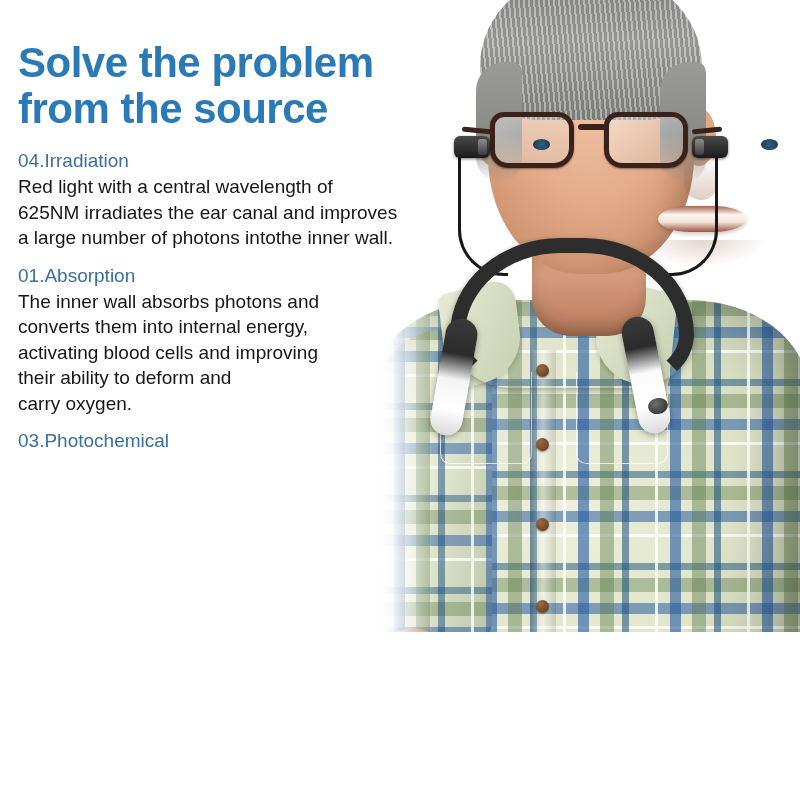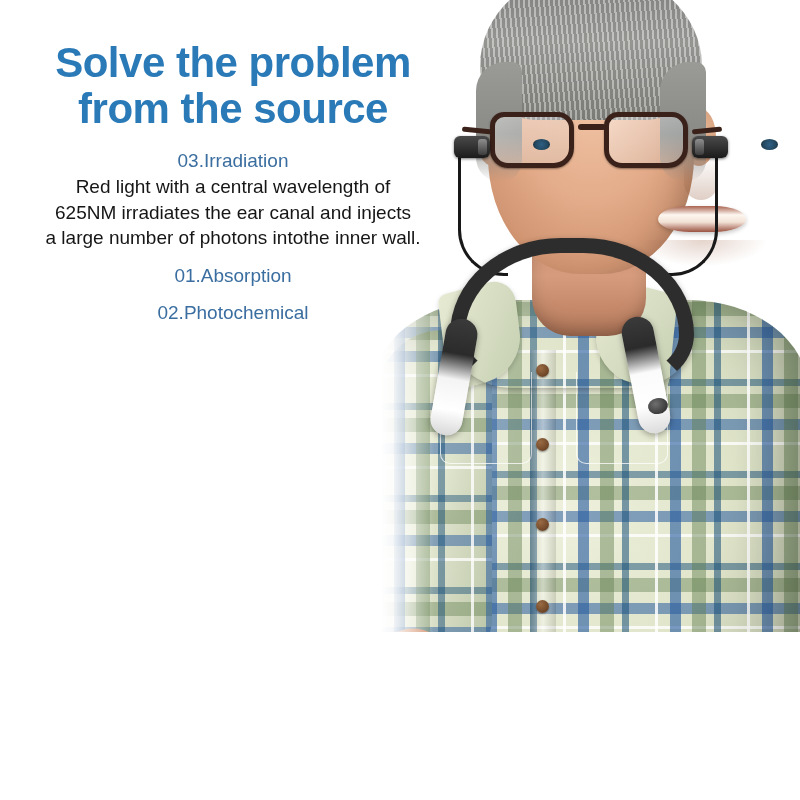--- a/index.html
+++ b/index.html
@@ -4,21 +4,21 @@
 <title>Solve the problem from the source</title>
 <style>
   * { margin:0; padding:0; box-sizing:border-box; }
   html,body { width:800px; height:800px; }
   body {
     background:#ffffff;
     font-family:"Liberation Sans", sans-serif;
     overflow:hidden;
     position:relative;
   }
-  #page { position:relative; width:800px; height:632px; background:#fff; overflow:hidden;text-align:center; }
+  #page { position:relative; width:800px; height:632px; background:#fff; overflow:hidden; }
 
   
   .text-col {
     position:absolute; left:18px; top:40px;
     width:430px; z-index:30;
   }
   .headline {
     color:#2b7ab8;
     font-weight:bold;
     font-size:42px;
@@ -372,30 +372,35 @@
   </div>
 
   <div class="text-col">
 
     <div class="headline">Solve the problem
 from the source</div>
 
     <div class="sections">
 
       <div class="section">
-        <div class="section-title">03.Irradiation</div>
+        <div class="section-title">04.Irradiation</div>
         <div class="section-body">Red light with a central wavelength of
-625NM irradiates the ear canal and injects
+625NM irradiates the ear canal and improves
 a large number of photons intothe inner wall.</div>
       </div>
 
       <div class="section">
         <div class="section-title">01.Absorption</div>
+        <div class="section-body">The inner wall absorbs photons and
+converts them into internal energy,
+activating blood cells and improving
+their ability to deform and
+carry oxygen.</div>
       </div>
 
       <div class="section">
-        <div class="section-title">02.Photochemical</div>
+        <div class="section-title">03.Photochemical</div>
       </div>
 
     </div>
   </div>
 
 </div>
 
 </body></html>

